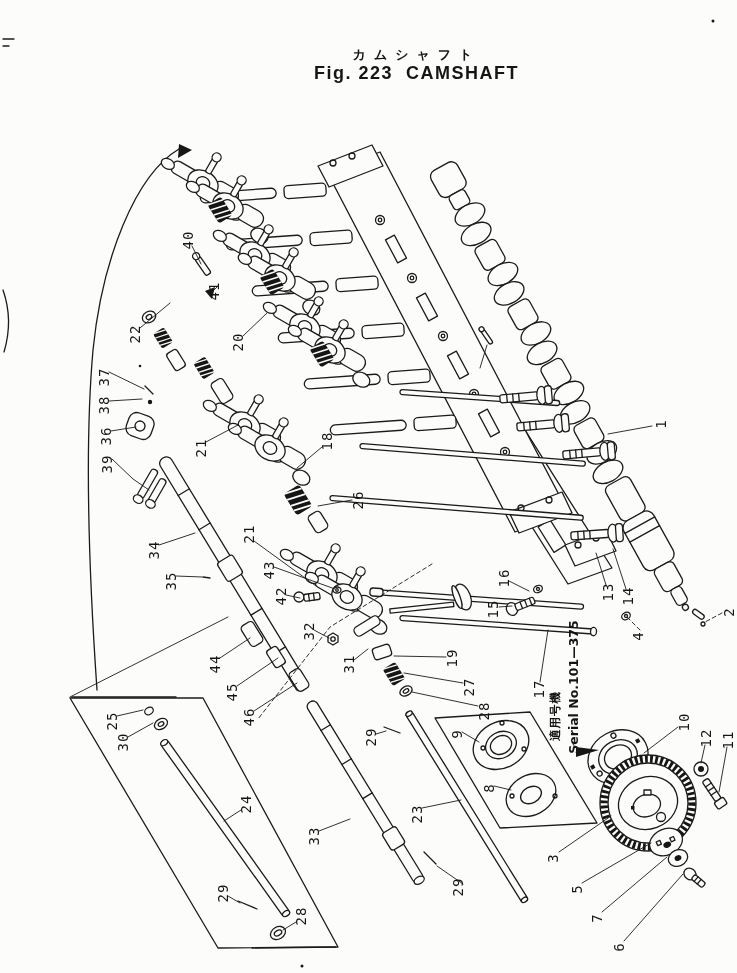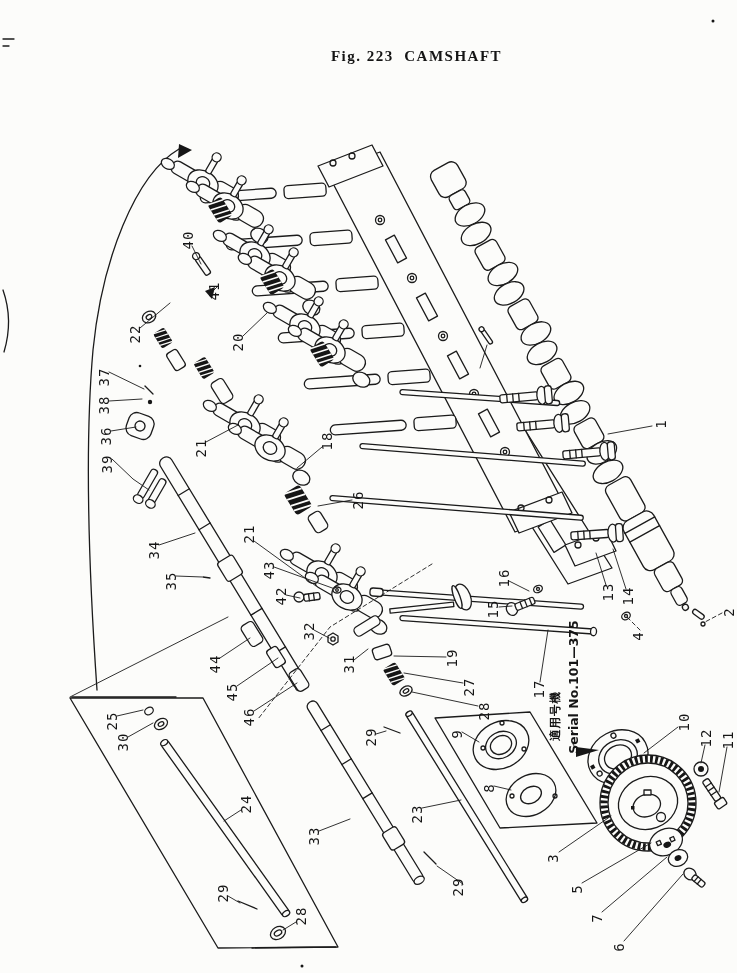--- a/index.html
+++ b/index.html
@@ -1,21 +1,21 @@
 <!DOCTYPE html>
 <html><head>
 <meta charset="utf-8">
 <style>
   html,body{margin:0;padding:0;background:#e8e8e4;}
   .page{position:relative;width:737px;height:973px;background:#fcfcfa;overflow:hidden;
         font-family:"DejaVu Sans",sans-serif;color:#151515;}
   .title-block{position:absolute;left:96px;right:0;top:48px;text-align:center;line-height:1.15;}
   .title-jp{font-size:13px;letter-spacing:8px;font-weight:bold;}
-  .title-main{font-size:15px;font-weight:bold;letter-spacing:1.5px;
-              font-family:Liberation Serif, serif;}
+  .title-main{font-size:18px;font-weight:bold;letter-spacing:1.5px;
+              font-family:Liberation Sans, sans-serif;}
   .plabel{position:absolute;transform:translate(-50%,-50%) rotate(-90deg);
           font-family:"DejaVu Sans Mono",monospace;font-size:14px;letter-spacing:1px;
           white-space:nowrap;color:#151515;}
   .vtext{position:absolute;transform:translate(-50%,-50%) rotate(-90deg);
          white-space:nowrap;font-size:12.5px;font-weight:bold;color:#151515;}
   .vtext.jp{font-size:11.5px;letter-spacing:1px;}
   svg{position:absolute;left:0;top:0;}
   .ln{fill:none;stroke:#1b1b1b;stroke-width:1.3;stroke-linecap:round;stroke-linejoin:round;}
   .w{fill:#fcfcfa;}
   .thin{stroke-width:0.9;}
@@ -417,20 +417,21 @@
       M109,401 L142,399 M112,459 L133,479 L149,490 M192,246 L201,264 M217,287 L212,292
       M286,595 L300,598 M274,567 L335,589 M220,658 L250,638 M237,686 L278,658 M254,711 L297,683
       M70,697 L228,617 M487,345 L480,368"></path>
     <path class="ln thin" stroke-dasharray="4 3" d="M722,613 L705,622 M640,630 L627,617 M432,564 L330,627 L258,719 M573,744 L577,751"></path>
     <path class="ln" stroke-width="3.5" d="M384,727 L400,733 M238,901 L257,909 M424,852 L436,864 M203,577 L210,578"></path>
     <polygon points="205,291 215,287 212,299" class="blk"></polygon>
   </g>
 </svg>
 
 <div class="title-block">
+  <div class="title-jp">カムシャフト</div>
   <div class="title-main">
     <span>Fig. 223</span>&nbsp;&nbsp;<span>CAMSHAFT</span>
   </div>
 </div>
 
 <div class="vtext" style="left:573px;top:687px;">Serial No.101—375</div>
 <div class="vtext jp" style="left:555px;top:716px;">適用号機</div>
 
 <div>
       <div class="plabel" style="left: 661px; top: 424px;">1</div>

